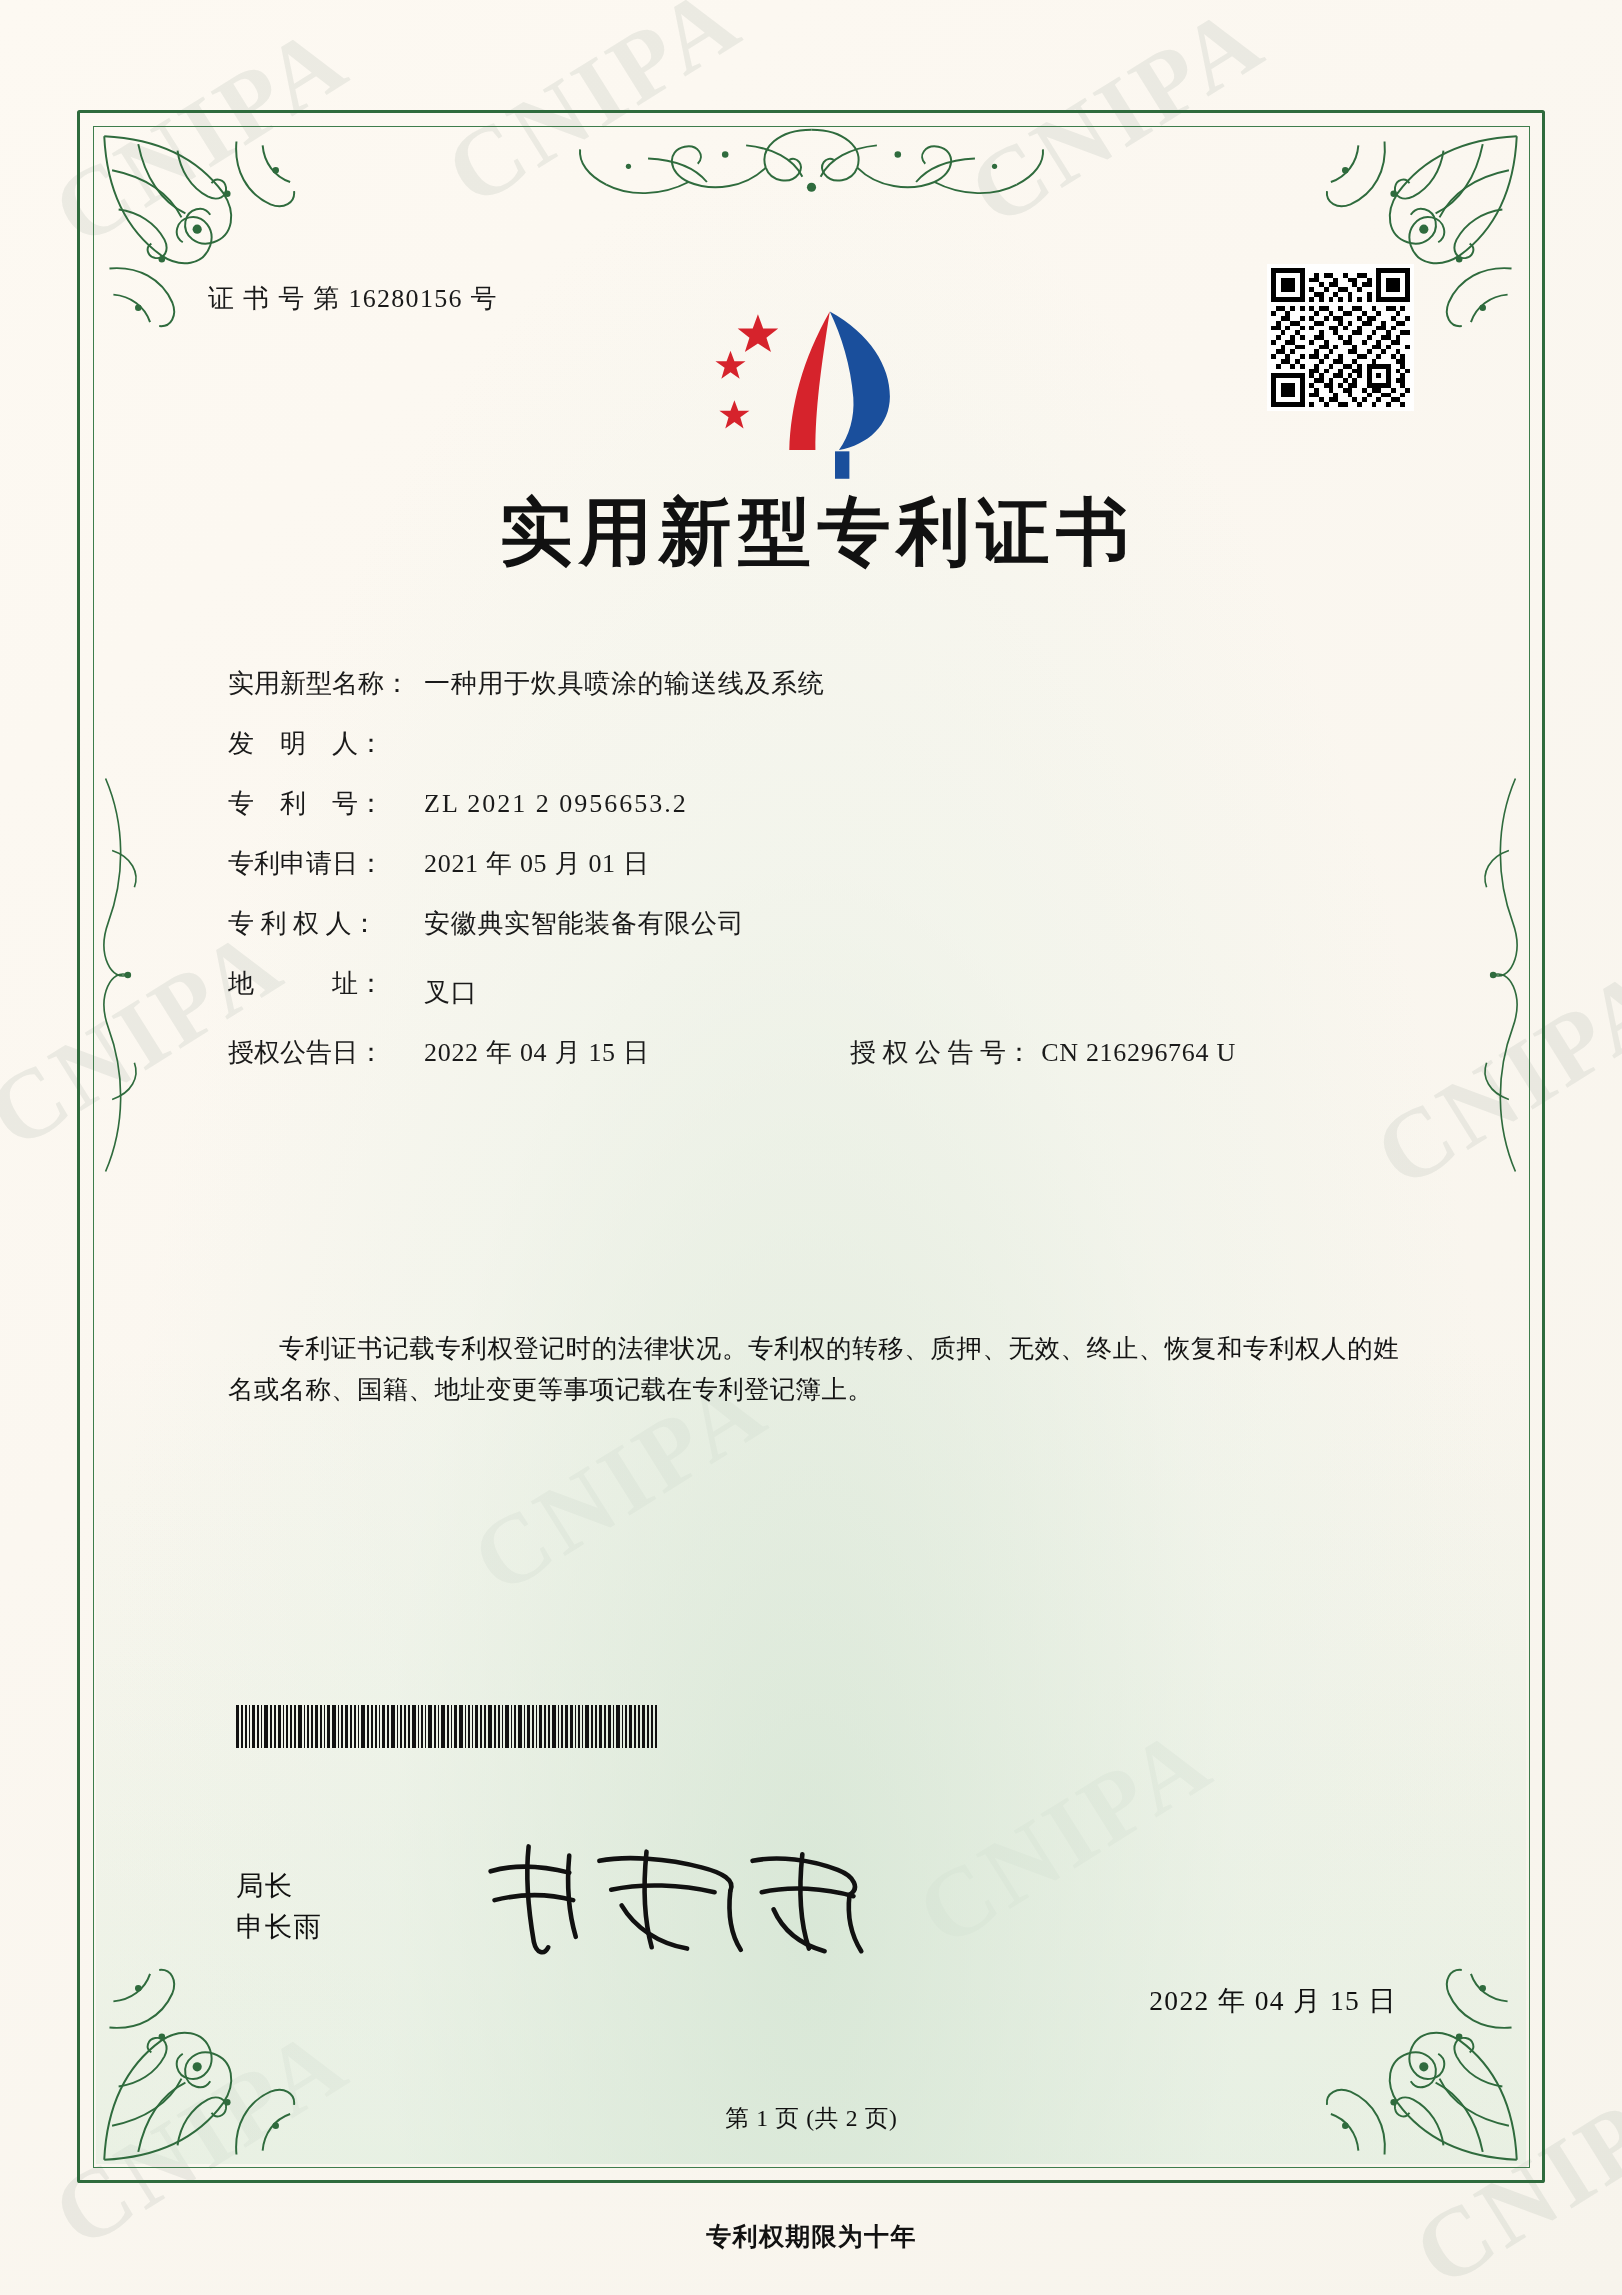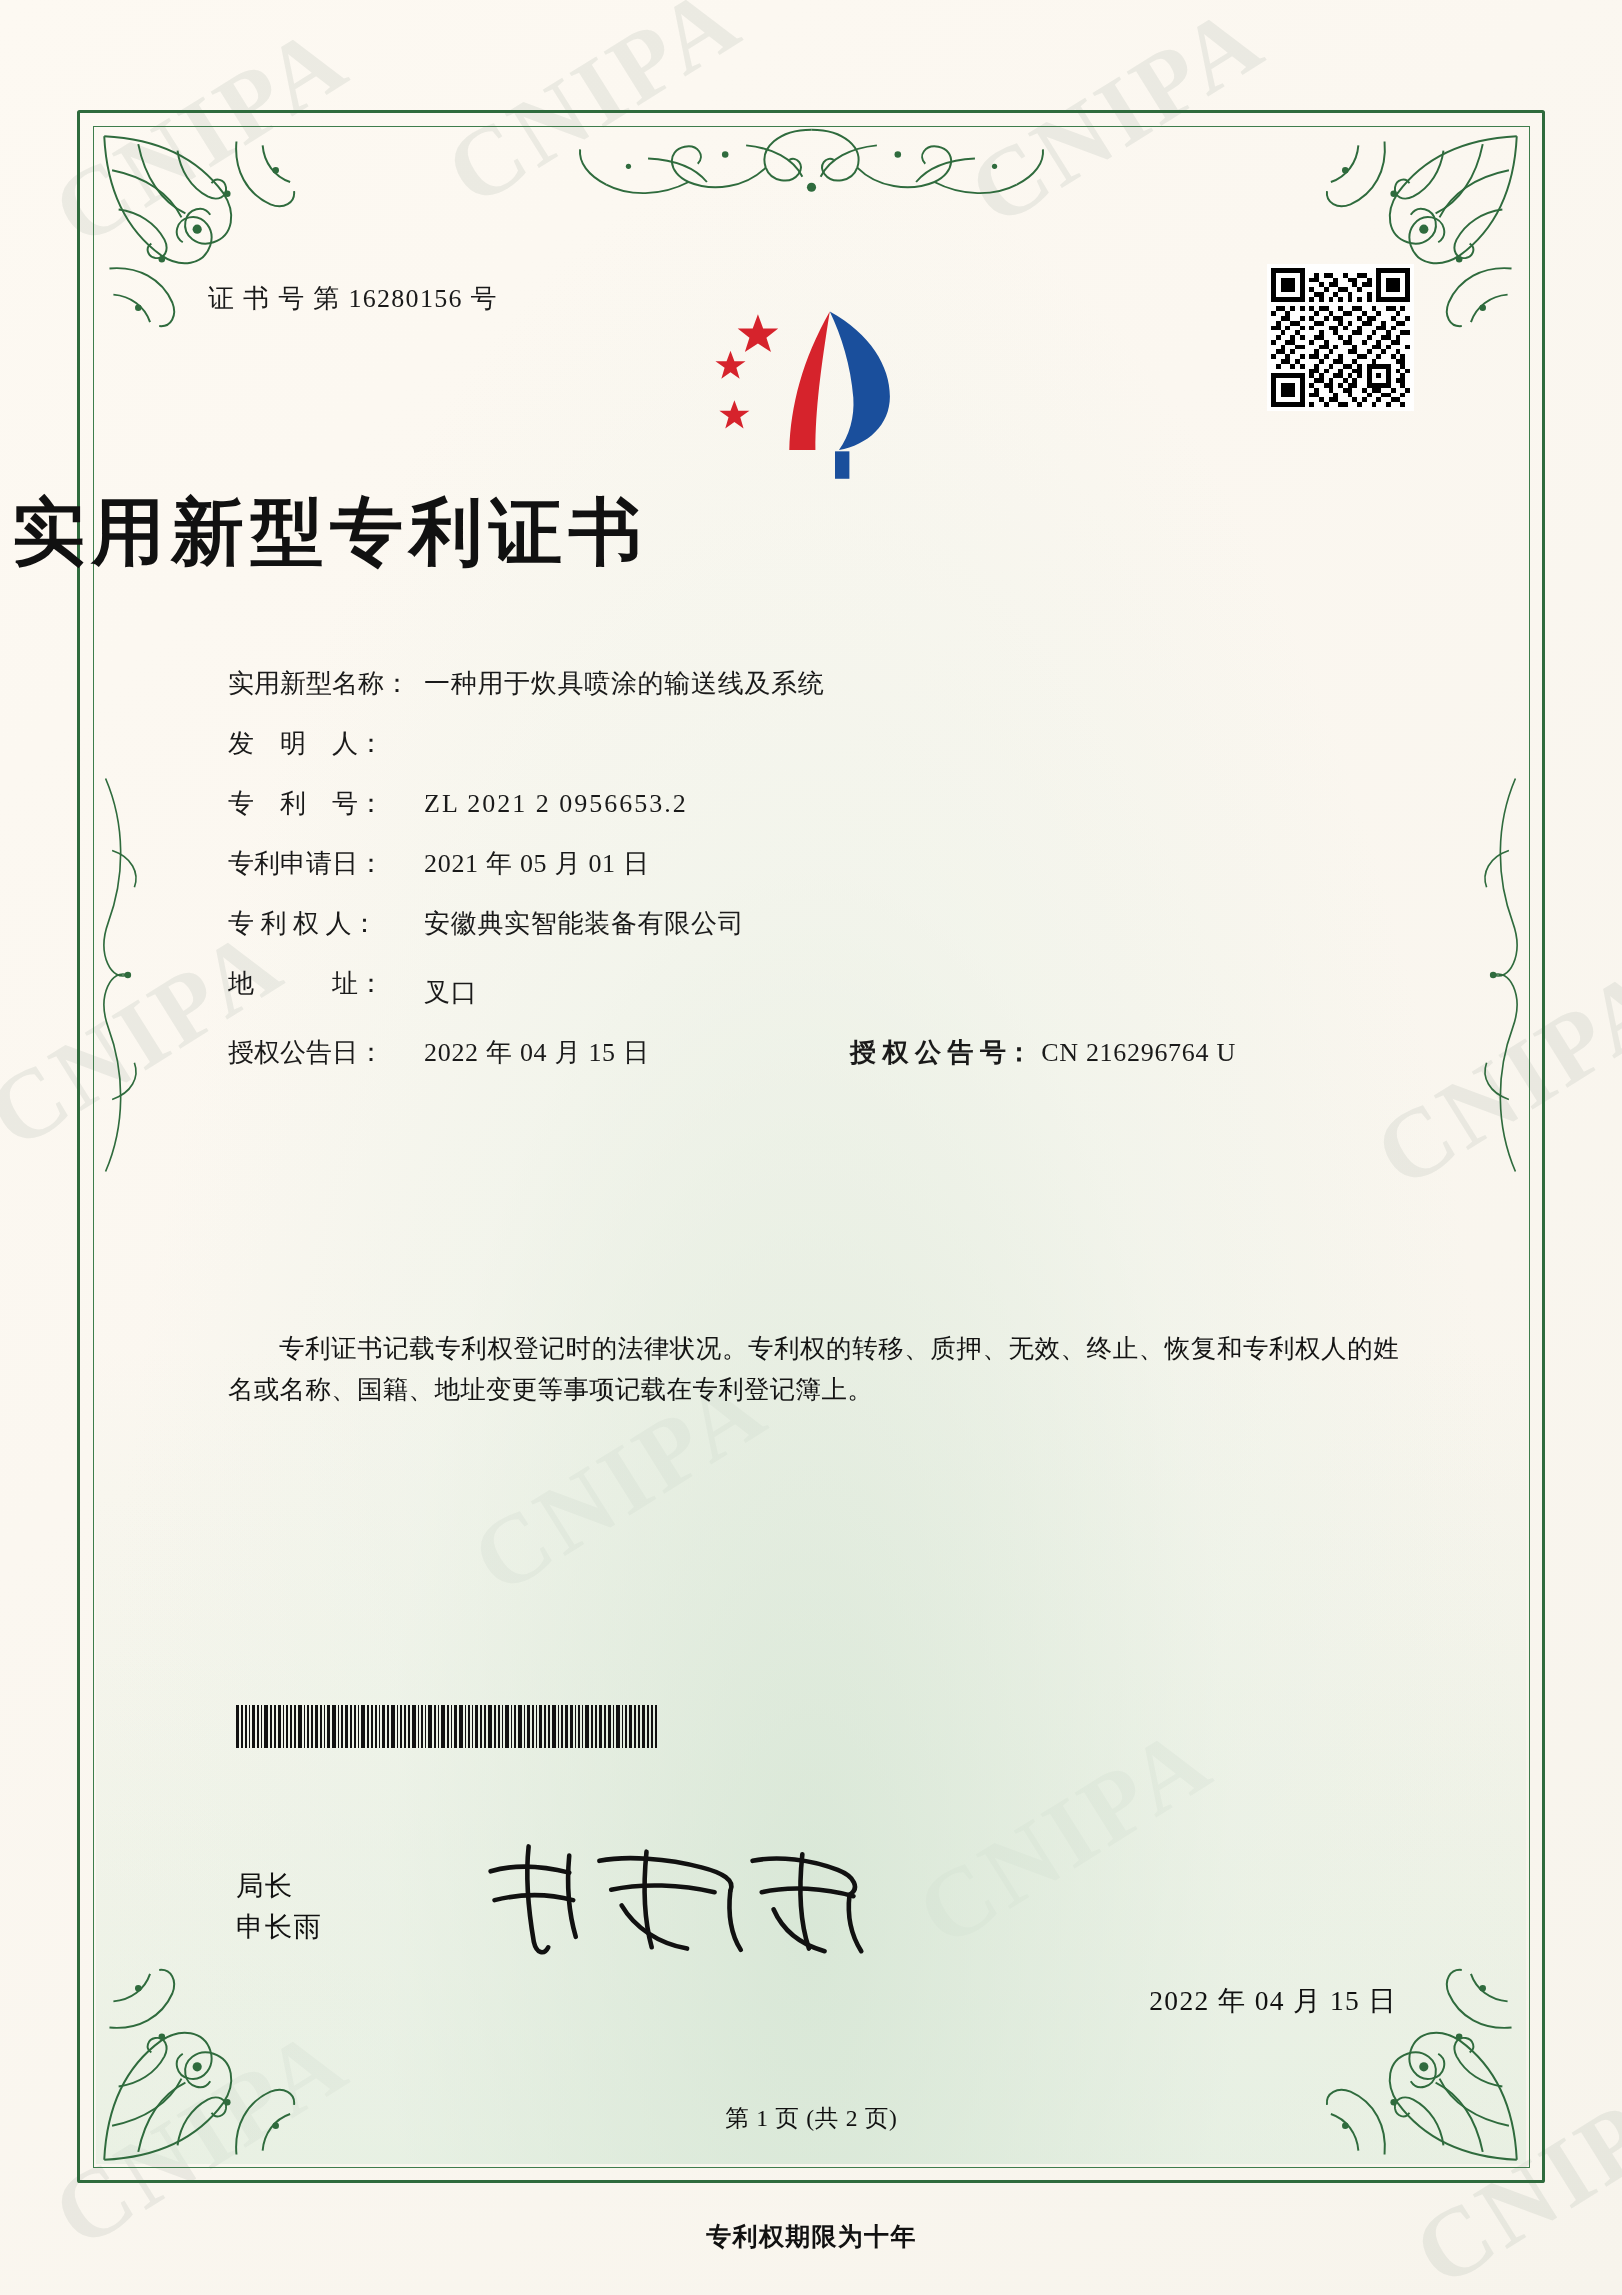--- a/index.html
+++ b/index.html
@@ -139,20 +139,21 @@
     display: flex;
     justify-content: center;
     align-items: center;
   }
   .emblem svg { display: block; }
 
   .cert-title {
     position: absolute;
     left: 12px; right: 0;
     top: 484px;
+    text-align: center;
     font-size: 73px;
     font-weight: 700;
     letter-spacing: 6.5px;
     color: #111;
     font-family: "DejaVu Serif", "Liberation Serif", serif;
   }
 
   .fields {
     position: absolute;
     left: 228px;
@@ -716,21 +717,21 @@
         <span class="wrap2">叉口</span>
       </div>
     </div>
 
     <div class="pubrow">
       <div class="left">
         <div class="field-label">授权公告日：</div>
         <div class="field-value">2022 年 04 月 15 日</div>
       </div>
       <div class="right">
-        <div class="field-label" style="width:auto;flex:0 0 auto;margin-right:9.2px;font-weight:bold;">授 权 公 告 号：</div>
+        <div class="field-label" style="width:auto;flex:0 0 auto;margin-right:9.2px;">授 权 公 告 号：</div>
         <div class="field-value">CN 216296764 U</div>
       </div>
     </div>
 
   </div>
 
   <div class="paras">
     <p>专利证书记载专利权登记时的法律状况。专利权的转移、质押、无效、终止、恢复和专利权人的姓名或名称、国籍、地址变更等事项记载在专利登记簿上。</p>
   </div>
 

